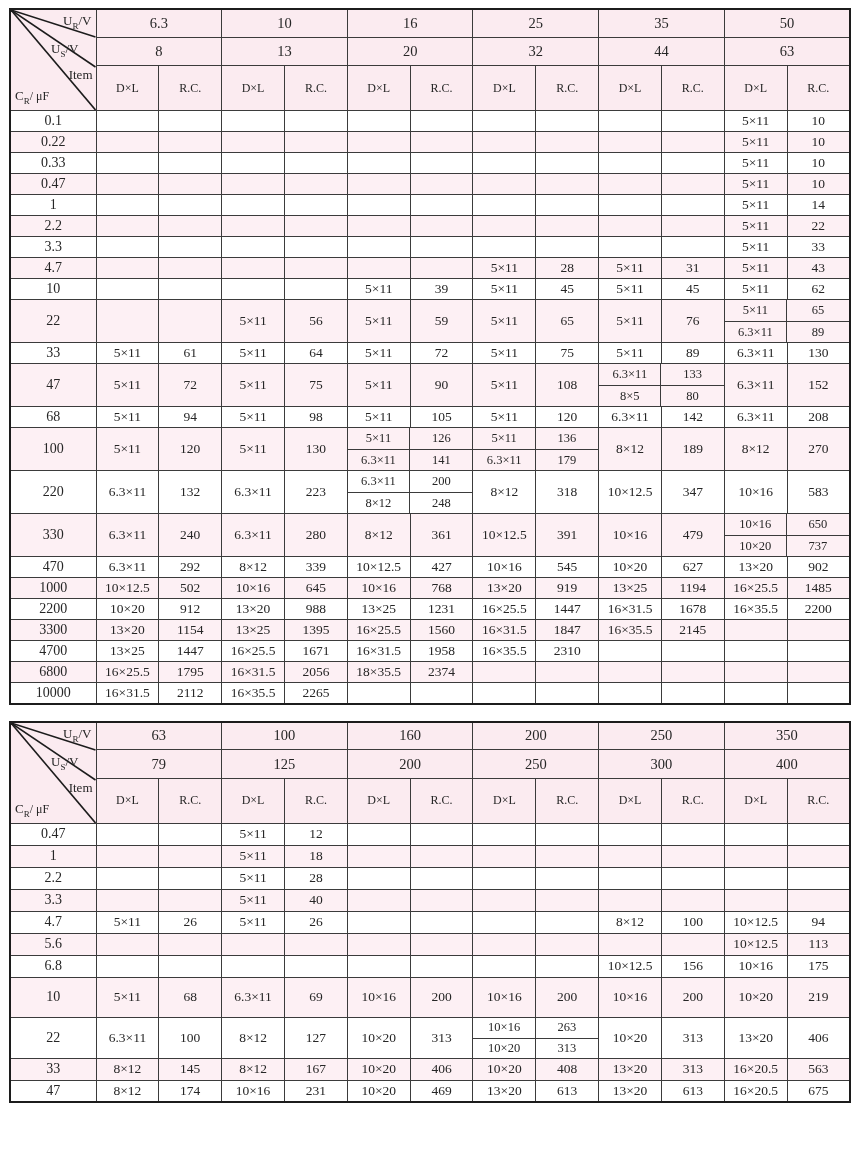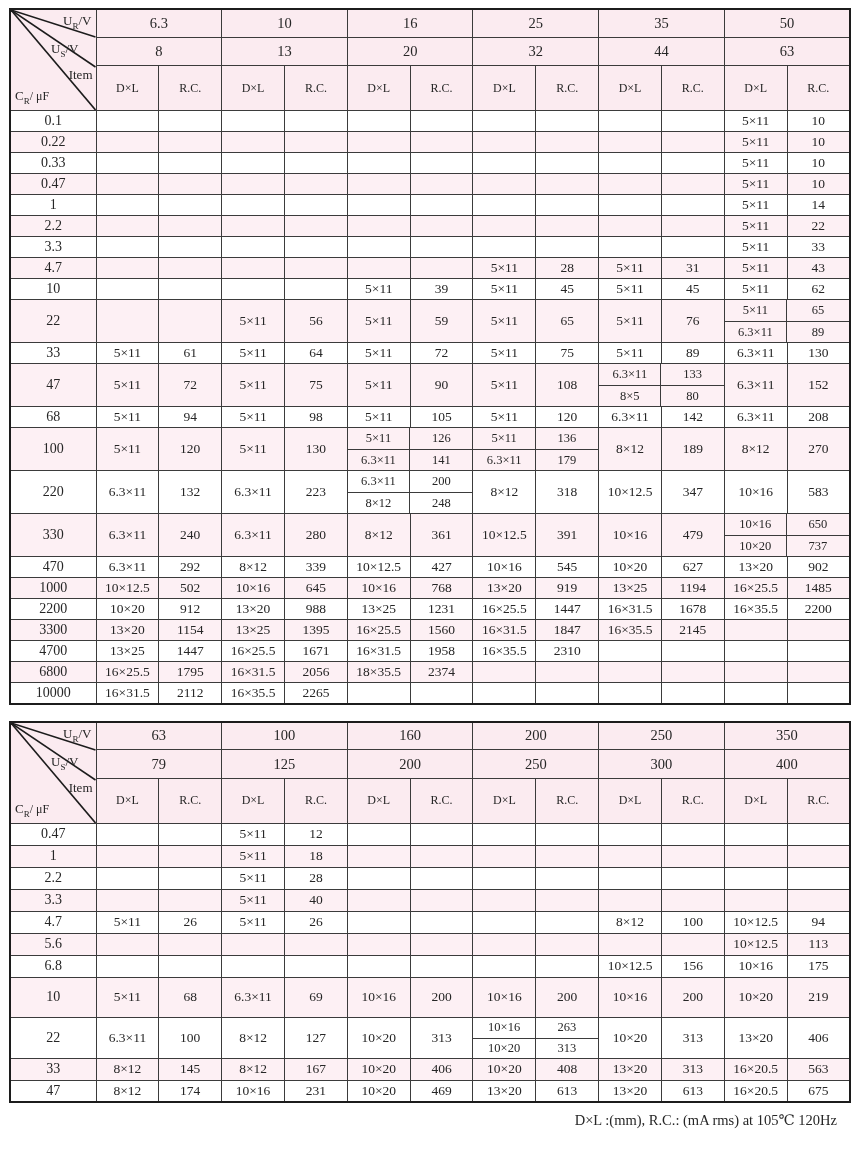--- a/index.html
+++ b/index.html
@@ -745,14 +745,13 @@
           <td class="dxl">13×20</td>
           <td class="rc">613</td>
           <td class="dxl">13×20</td>
           <td class="rc">613</td>
           <td class="dxl">16×20.5</td>
           <td class="rc">675</td>
         </tr>
       </tbody>
     </table>
 
-  <div class="footer-note">D×L :(mm), R.C.: (mA rms) at 105℃ 120Hz</div>
 </div>
 
 </body></html>

